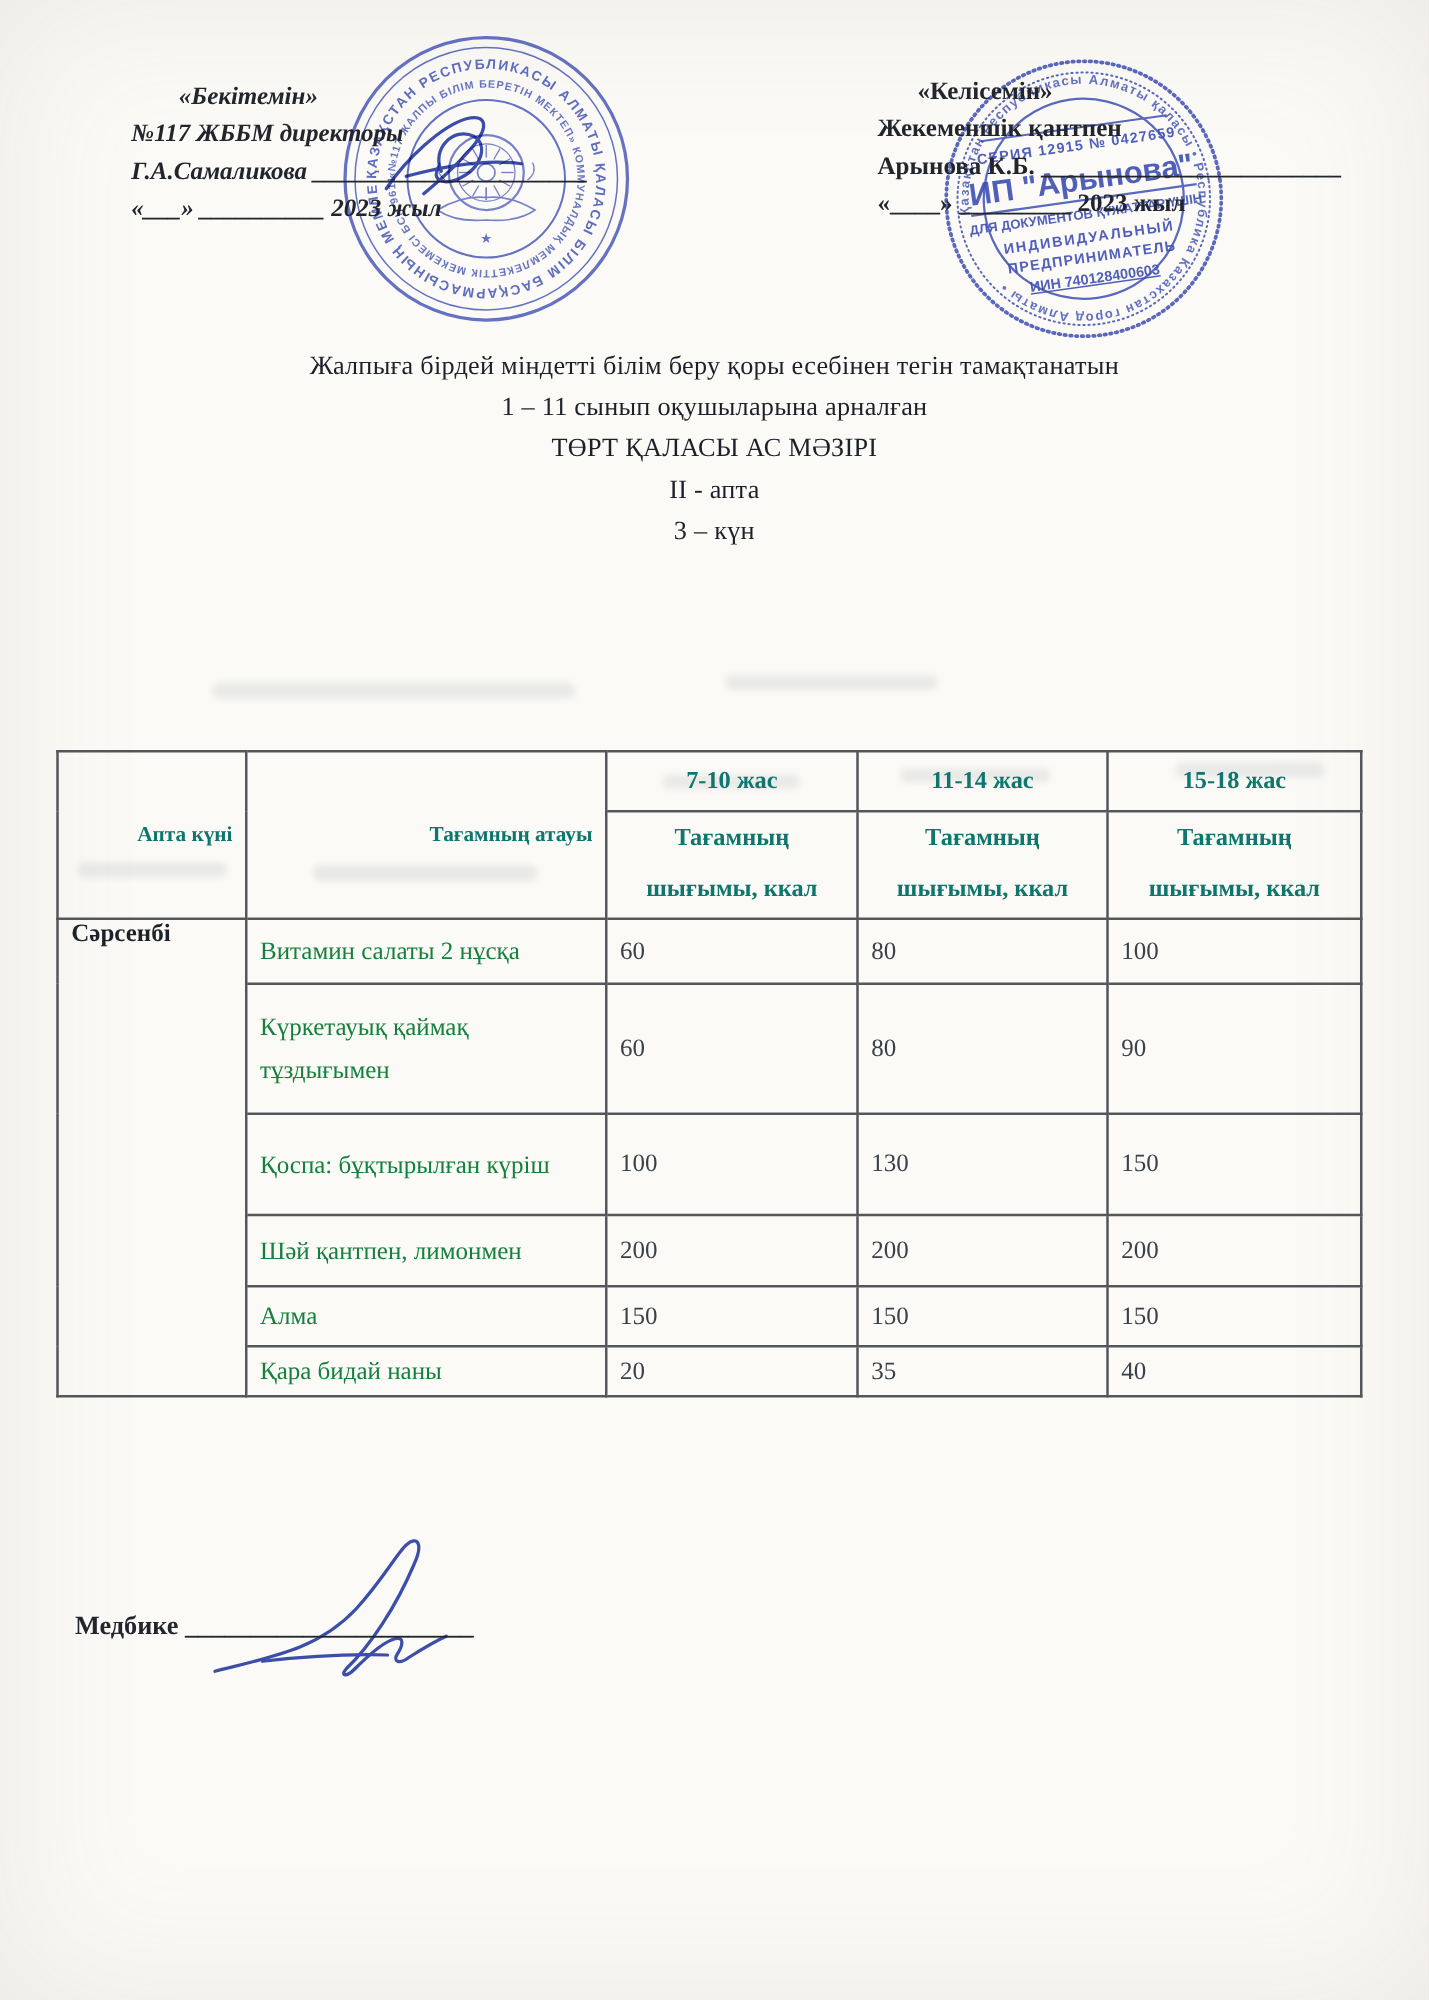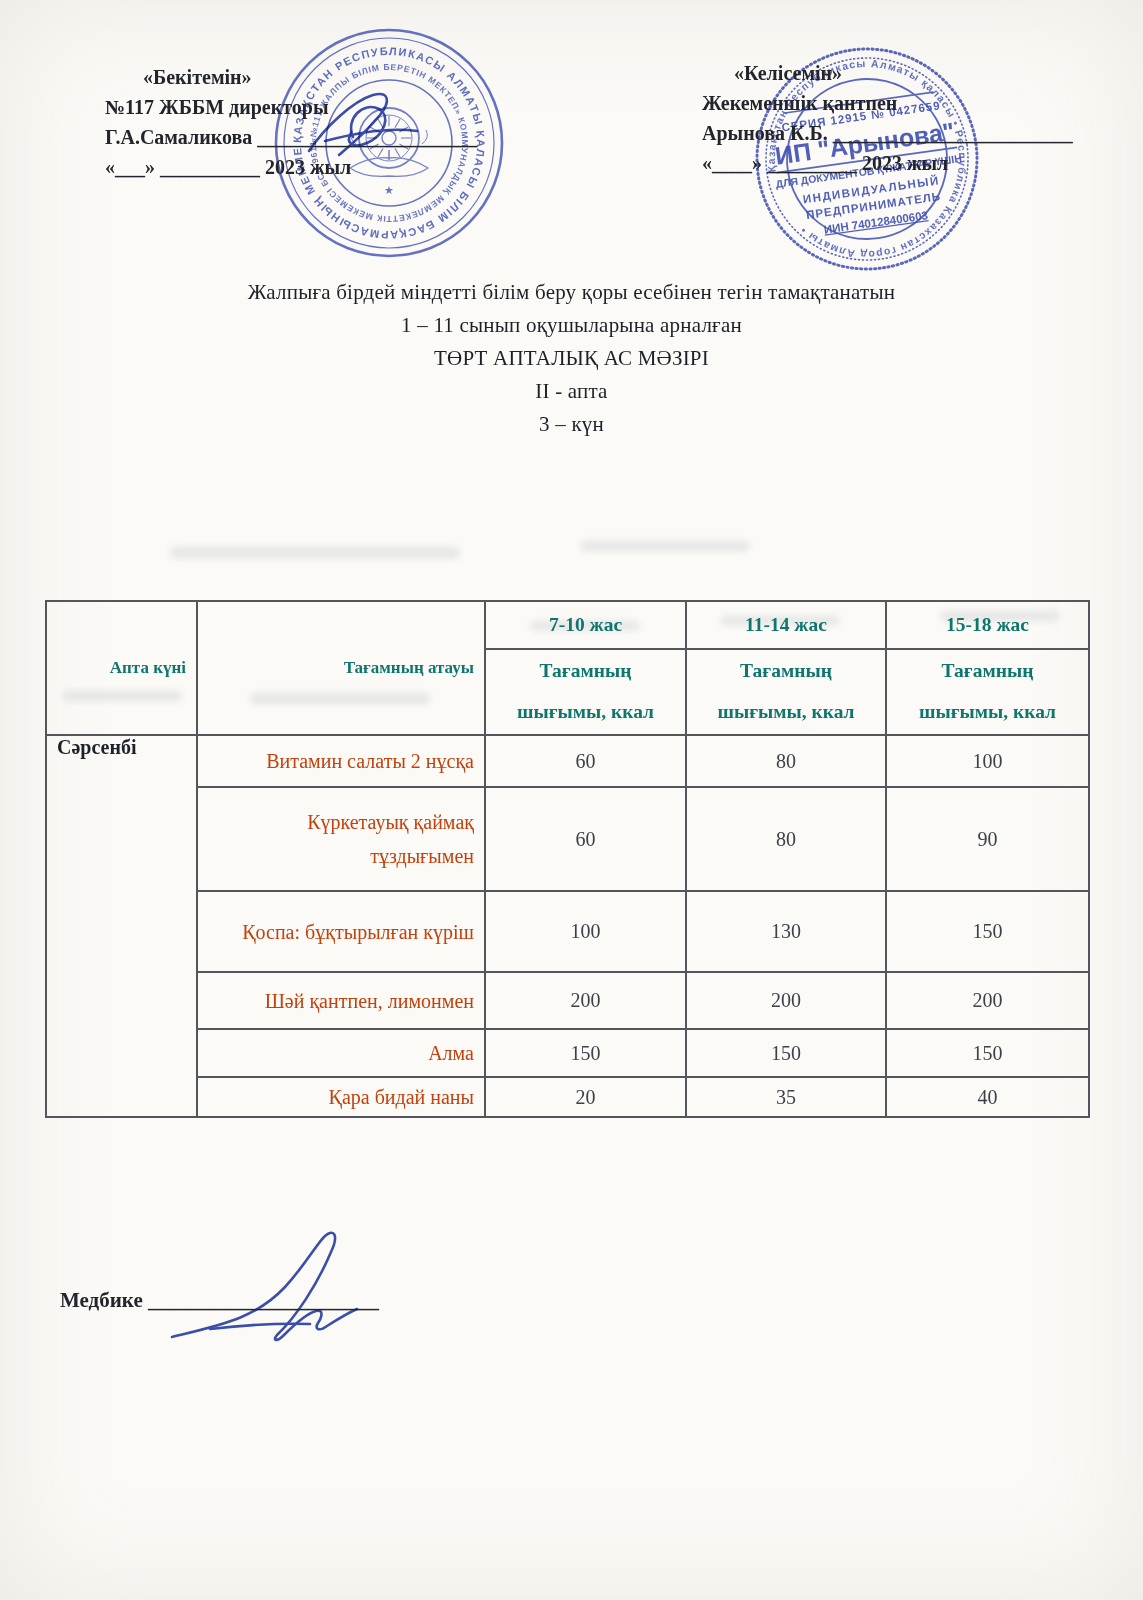--- a/index.html
+++ b/index.html
@@ -10,39 +10,39 @@
     margin:0 auto;
     background:#fbfaf6;
     overflow:hidden;
     font-family:"Liberation Serif","DejaVu Serif",serif;
     color:#23252d;
     box-shadow:inset 0 0 120px rgba(120,115,105,0.12);
   }
   
   .approval{position:absolute;font-weight:700;font-size:20px;line-height:30px;z-index:30;}
   .approval .ttl{display:block;}
-  .approval-left{left:105px;top:62px;width:470px;}
+  .approval-left{left:105px;top:62px;width:470px;font-style:italic;}
   .approval-left .ttl{margin-left:38px;}
   .approval-right{left:702px;top:58px;width:440px;}
   .approval-right .ttl{margin-left:32px;}
   .approval .ln{display:block;white-space:nowrap;}
   
   .title-block{position:absolute;left:0;top:276px;width:1143px;text-align:center;
     font-weight:400;font-size:21px;line-height:33px;z-index:30;letter-spacing:.2px;color:#1d2028;}
   
   table.menu{position:absolute;left:45px;top:600px;border-collapse:collapse;table-layout:fixed;
     z-index:25;font-size:20px;color:#2c303a;}
   table.menu th,table.menu td{border:2px solid #54565c;padding:0 10px;}
   table.menu th{font-weight:700;color:#0f766e;}
   th.age{height:46px;vertical-align:middle;text-align:center;font-size:19.5px;}
   th.sub{height:84px;vertical-align:middle;text-align:center;line-height:2.1;font-size:19.5px;}
   th.dayhdr,th.dishhdr{text-align:right;padding-left:14px;font-size:17px;}
   td.dayname{vertical-align:top;padding-top:10px;font-weight:700;color:#1d2129;margin-left:20px;}
-  td.dish{text-align:right;vertical-align:middle;line-height:1.7;color:#c2410c;}
-  td.kcal{text-align:center;vertical-align:middle;color:#3c4049;}
+  td.dish{text-align:left;vertical-align:middle;line-height:1.7;color:#15803d;}
+  td.kcal{text-align:left;vertical-align:middle;color:#3c4049;}
   tr.r1{height:52px;} tr.r2{height:104px;} tr.r3{height:81px;}
   tr.r4{height:57px;} tr.r5{height:48px;} tr.r6{height:40px;}
   
   .footer{position:absolute;left:60px;top:1288px;font-weight:700;font-size:21px;z-index:30;white-space:nowrap;}
   
   .stamp{position:absolute;mix-blend-mode:multiply;z-index:10;}
   .sig{position:absolute;mix-blend-mode:multiply;z-index:20;}
   
   .ghost{position:absolute;background:#b9bcc4;opacity:.28;filter:blur(3px);border-radius:6px;z-index:1;}
 </style>
@@ -146,21 +146,21 @@
   <div class="approval approval-right">
     <span class="ttl">«Келісемін»</span>
     <span class="ln">Жекеменшік қантпен</span>
     <span class="ln">Арынова К.Б. ________________________</span>
     <span class="ln">«____» _________ 2023 жыл</span>
   </div>
 
   <div class="title-block">
     <div>Жалпыға бірдей міндетті білім беру қоры есебінен тегін тамақтанатын</div>
     <div>1 – 11 сынып оқушыларына арналған</div>
-    <div>ТӨРТ АПТАЛЫҚ АС МӘЗІРІ</div>
+    <div>ТӨРТ ҚАЛАСЫ АС МӘЗІРІ</div>
     <div>II - апта</div>
     <div>3 – күн</div>
   </div>
 
   <table class="menu">
     <colgroup>
       <col style="width:151px">
         <col style="width:288px">
       <col style="width:201px">
         <col style="width:200px">

